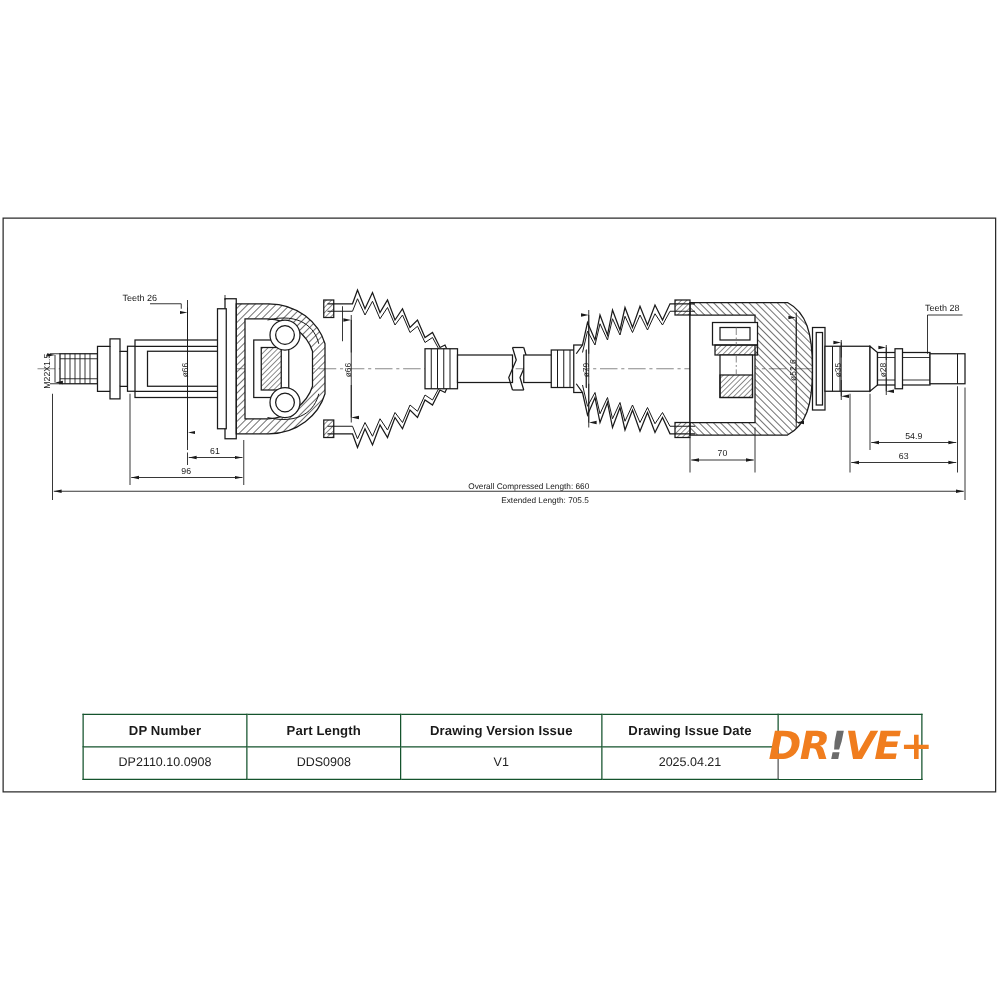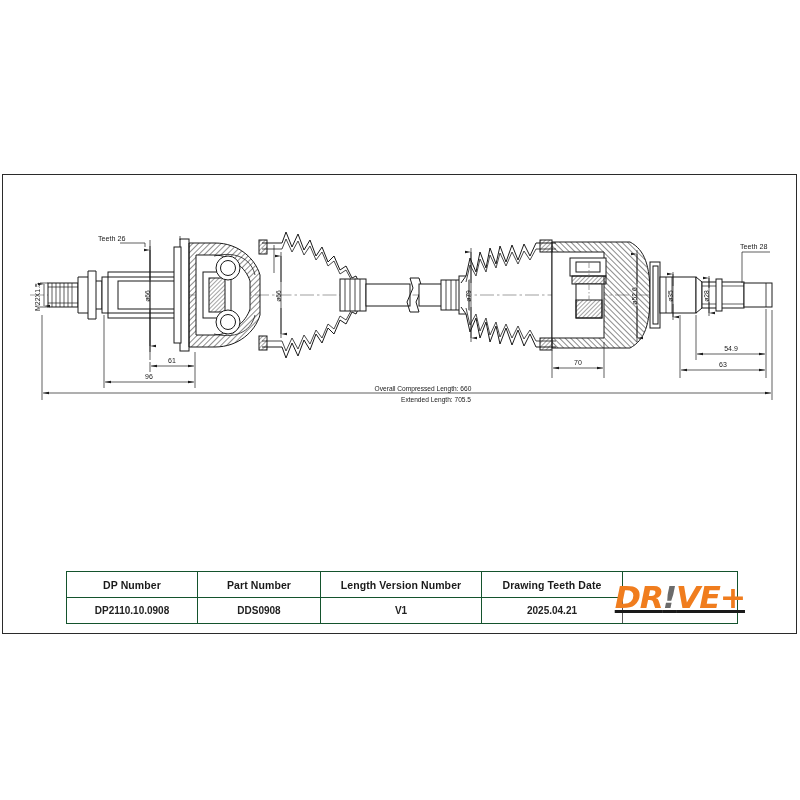--- a/index.html
+++ b/index.html
@@ -57,39 +57,38 @@
     padding: 0;
     height: 25px;
     font-size: 10.5px;
   }
   .titleblock tr.head td {
     font-weight: bold;
     font-size: 10.5px;
     letter-spacing: .1px;
   }
   .titleblock tr.body td {
-    font-weight: bold;
+    font-weight: normal;
     font-size: 10px;
     color: #222;
   }
   .logo-cell {
     border-left: 1px solid #555 !important;
     position: relative;
     background: #fff;
     padding: 0 !important;
   }
   .logo-wrap {
     position: absolute;
     left: 0; top: 0;
     width: 100%;
     height: 100%;
     display: flex;
     align-items: center;
     justify-content: center;
-    text-decoration: underline;
   }
   .logo-text {
     font-family: "DejaVu Sans", sans-serif;
     font-weight: bold;
     font-style: italic;
     font-size: 31px;
     letter-spacing: -1.2px;
     line-height: 1;
     white-space: nowrap;
     transform: scaleX(1.02);
@@ -423,23 +422,23 @@
 
         <text x="436" y="402" font-size="6.6" text-anchor="middle">Extended  Length: 705.5</text>
       </g>
     </g>
   </svg>
 
   <table class="titleblock">
     <tbody>
         <tr class="head">
       <td style="width:130px">DP Number</td>
-      <td style="width:122px">Part Number</td>
-      <td style="width:160px">Length Version Number</td>
-      <td style="width:140px">Drawing Teeth Date</td>
+      <td style="width:122px">Part Length</td>
+      <td style="width:160px">Drawing Version Issue</td>
+      <td style="width:140px">Drawing Issue Date</td>
       <td class="logo-cell" rowspan="2" style="width:114px">
         <span class="logo-wrap">
           <span class="logo-text"><span class="logo-o">DR</span><span class="logo-bang">!</span><span class="logo-o">VE+</span></span>
         </span>
       </td>
     </tr>
     <tr class="body">
       <td>DP2110.10.0908</td>
       <td>DDS0908</td>
       <td>V1</td>

